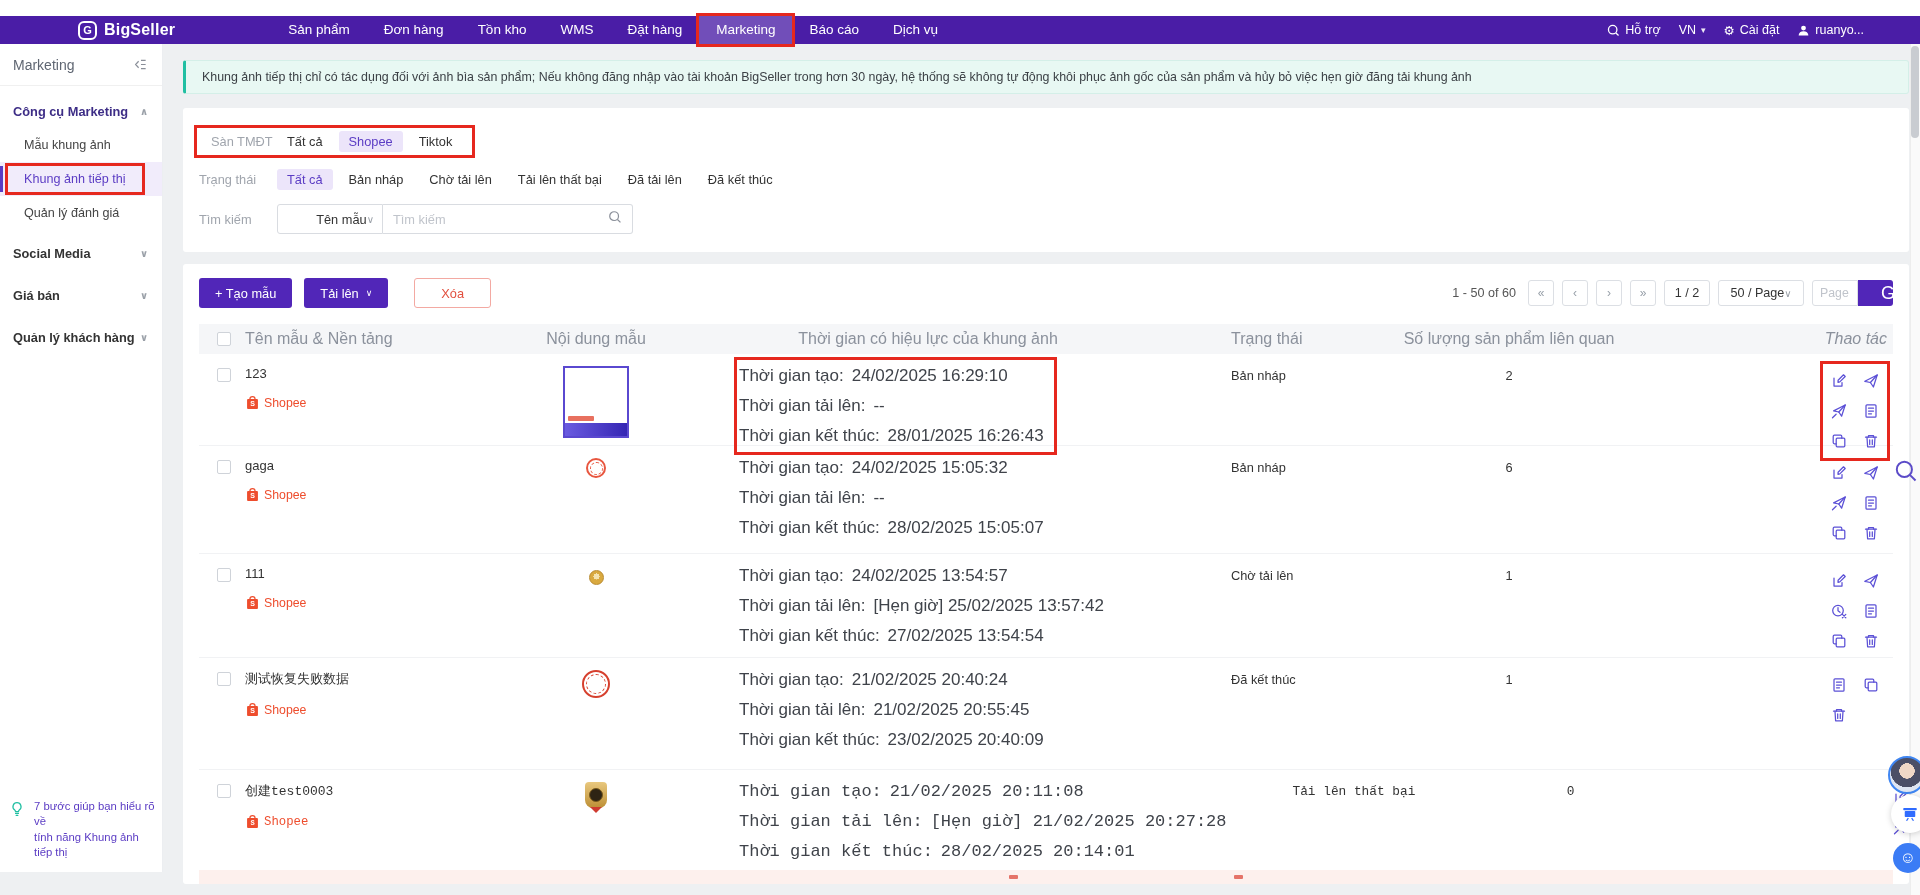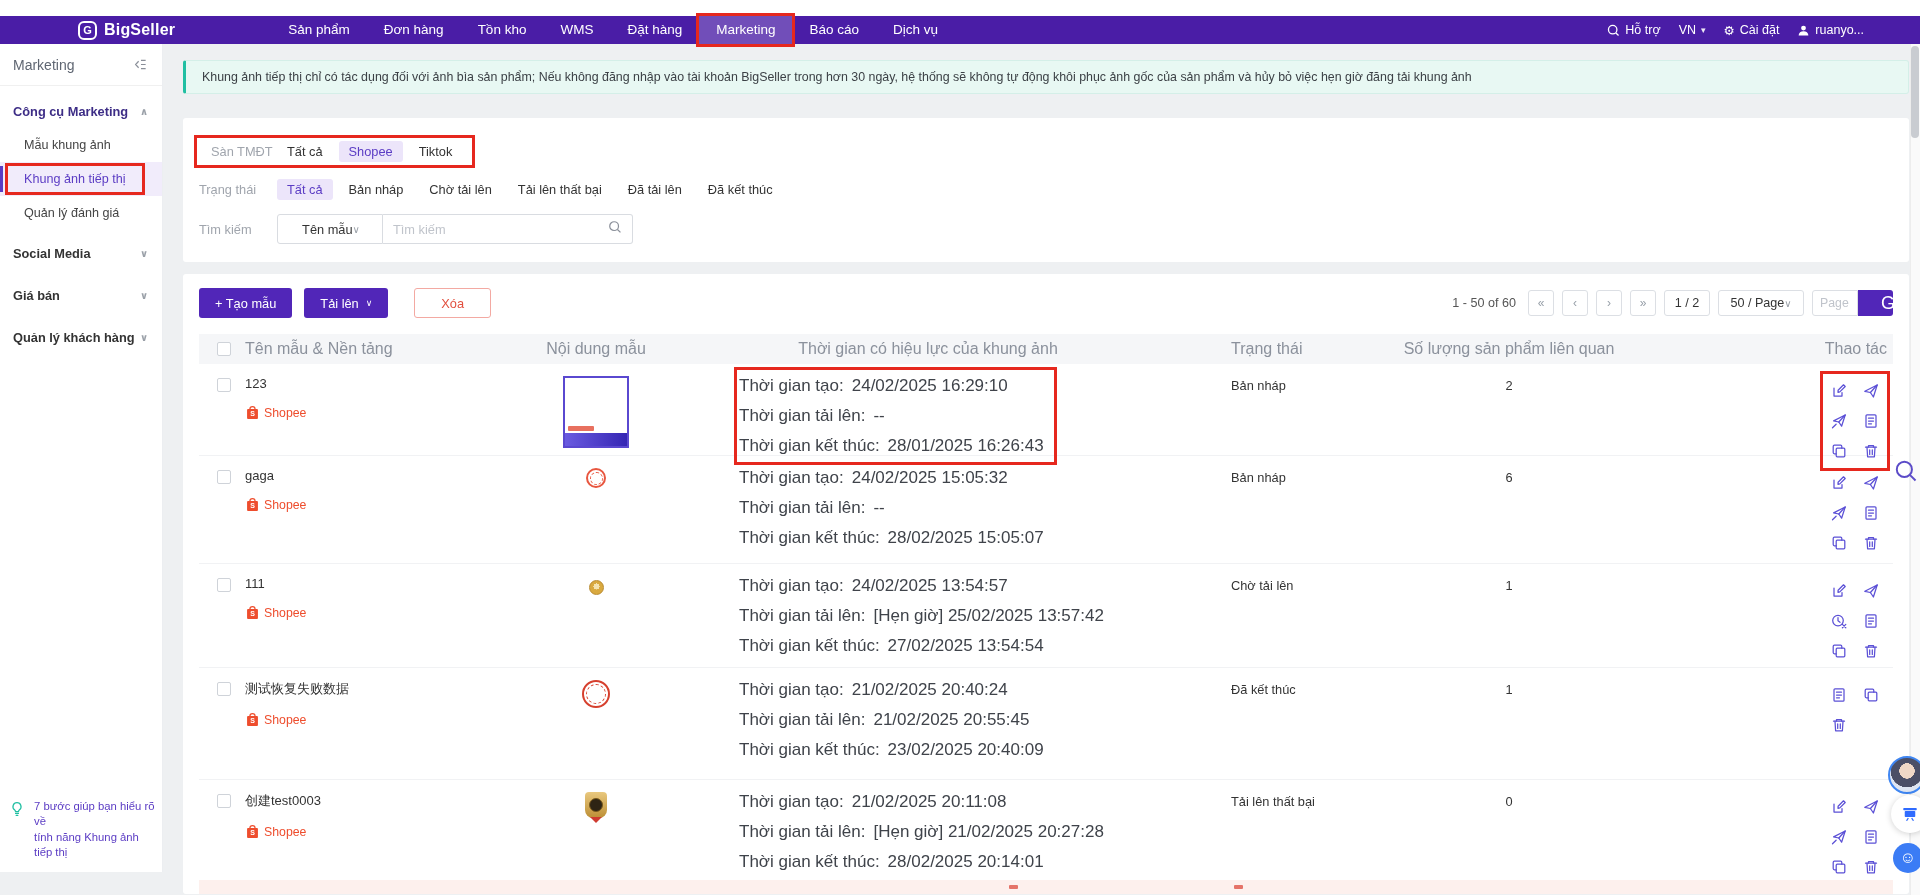--- a/index.html
+++ b/index.html
@@ -43,30 +43,30 @@
   .sb-item .red-label{ padding:6px 14px 6px 0; margin-left:0; }
   .sb-item.selected .red-label{ outline:3px solid var(--red); padding:6px 16px; margin-left:-16px;}
   .sb-tip{ position:absolute; bottom:2px; left:0; width:163px; padding:8px 8px 10px 10px;
     display:flex; gap:10px; color:var(--accent); font-size:11.3px; line-height:1.35;}
   .bulb{ flex:0 0 14px; margin-top:2px;}
   
   .main{ position:absolute; top:0; left:183px; width:1726px; height:851px;}
   .banner{ margin-top:16px; background:#e8f8f3; border:1px solid #d4efe8; border-left:3px solid var(--teal);
     border-radius:3px; padding:9px 16px; font-size:12.4px; color:#3c4146;}
   .card{ background:#fff; border-radius:3px;}
-  .filter-card{ margin-top:24px; padding:20px 16px 18px 16px;}
+  .filter-card{ margin-top:14px; padding:20px 16px 18px 16px;}
   .f-row{ display:flex; align-items:center; margin-bottom:14px;}
   .f-label{ width:78px; color:#a0a5ad; font-size:12.8px; flex:0 0 78px;}
   .f-opts{ display:flex; align-items:center; gap:6px;}
   .f-opt{ padding:3px 10px; font-size:12.8px; color:#333; cursor:pointer; border-radius:3px; white-space:nowrap;}
   .f-opt.sel{ background:#ece5fa; color:var(--accent); font-weight:500;}
   .platform-wrap{ display:flex; align-items:center; outline:3px solid var(--red); padding:3px 10px 3px 2px; margin-left:-2px;}
   .platform-wrap .f-label{ padding-left:12px;}
   .search-select{ width:106px; height:30px; border:1px solid #d9dce1; border-radius:3px 0 0 3px;
-    display:flex; align-items:center; justify-content:center; padding:0 8px 0 10px; font-size:12.8px; color:#333; cursor:pointer;}
+    display:flex; align-items:center; justify-content:flex-end; padding:0 8px 0 10px; font-size:12.8px; color:#333; cursor:pointer;}
   .search-input{ width:250px; height:30px; border:1px solid #d9dce1; border-left:none; border-radius:0 3px 3px 0;
     display:flex; align-items:center; justify-content:space-between; padding:0 10px;}
   .search-input input{ border:none; outline:none; font-size:12.8px; width:200px; color:#333;
     font-family:inherit;}
   .search-input input::placeholder{ color:#c0c4cb;}
   .mag{ color:#8a8f99;}
   
   .table-card{ margin-top:12px; padding:14px 16px 0 16px; height:620px; position:relative;}
   .toolbar{ display:flex; align-items:center; height:30px;}
   .btn{ height:30px; border-radius:3px; font-size:12.8px; display:inline-flex; align-items:center;
@@ -95,21 +95,21 @@
   .c-name{ flex:0 0 266px; padding-top:12px;}
   .c-content{ flex:0 0 170px; display:flex; justify-content:center; padding-top:12px;}
   .c-time{ flex:1 1 auto; padding-left:56px; padding-top:6px;}
   .c-status{ flex:0 0 200px; padding-left:56px; padding-top:12px;}
   .c-count{ flex:0 0 268px; text-align:center; padding-top:12px;}
   .c-actions{ flex:0 0 250px; display:flex; justify-content:flex-end; padding:10px 6px 0 0;}
   .thead > div{ padding-top:0 !important; display:flex; align-items:center;}
   .thead .c-content,.thead .c-count{ justify-content:center;}
   .thead .c-time{ justify-content:center; padding-left:0;}
   .thead .c-status{ }
-  .thead .c-actions{ padding-top:0; align-items:center;}
+  .thead .c-actions{ padding-top:0; align-items:center;font-style:italic;}
   .row-name{ font-size:13px; color:#333;}
   .platform{ display:flex; align-items:center; gap:4px; margin-top:14px; color:var(--shopee); font-size:12.3px;}
   .shopee-bag{ width:15px; height:15px;}
   .time-line{ font-size:17px; color:#3f434a; line-height:30px; white-space:nowrap;}
   .time-line .tl{ color:#3f434a;}
   .time-line .tv{ margin-left:8px;}
   .time-box{ display:inline-block; padding:1px 10px 1px 2px;}
   .time-box.red{ outline:3px solid var(--red); }
   .status-txt,.count-txt{ font-size:12.8px; color:#333;}
   .act-grid{ display:grid; grid-template-columns:24px 24px; grid-auto-rows:30px; column-gap:8px; align-items:center; justify-items:center; height:fit-content; padding:2px 4px;}
@@ -589,21 +589,21 @@
                   <path d="M2.5 4.2h11"></path>
                   <path d="M5.5 4V2.6h5V4"></path>
                   <path d="M4 4.2l.6 9.6h6.8l.6-9.6"></path>
                   <path d="M6.7 6.8v4.6M9.3 6.8v4.6"></path>
                 </svg>
               </span>
             </div>
           </div>
       </div>
 
-      <div class="trow" style="height:104px; border-bottom:none;">
+      <div class="trow" style="height:104px; border-bottom:none;font-family:Liberation Mono, monospace;">
         <div class="c-check">
             <span class="cb"></span>
           </div>
         <div class="c-name">
           <div class="row-name">创建test0003</div>
           <div class="platform">
             <svg class="shopee-bag" viewBox="0 0 16 16">
                 <path d="M5.2 4.6a2.8 2.8 0 0 1 5.6 0" stroke="#ee4d2d" stroke-width="1.3" fill="none"></path>
                 <rect x="2.2" y="4.2" width="11.6" height="10.6" rx="1" fill="#ee4d2d"></rect>
                 <text x="8" y="12" font-size="7.5" fill="#fff" text-anchor="middle" font-weight="bold">S</text>

